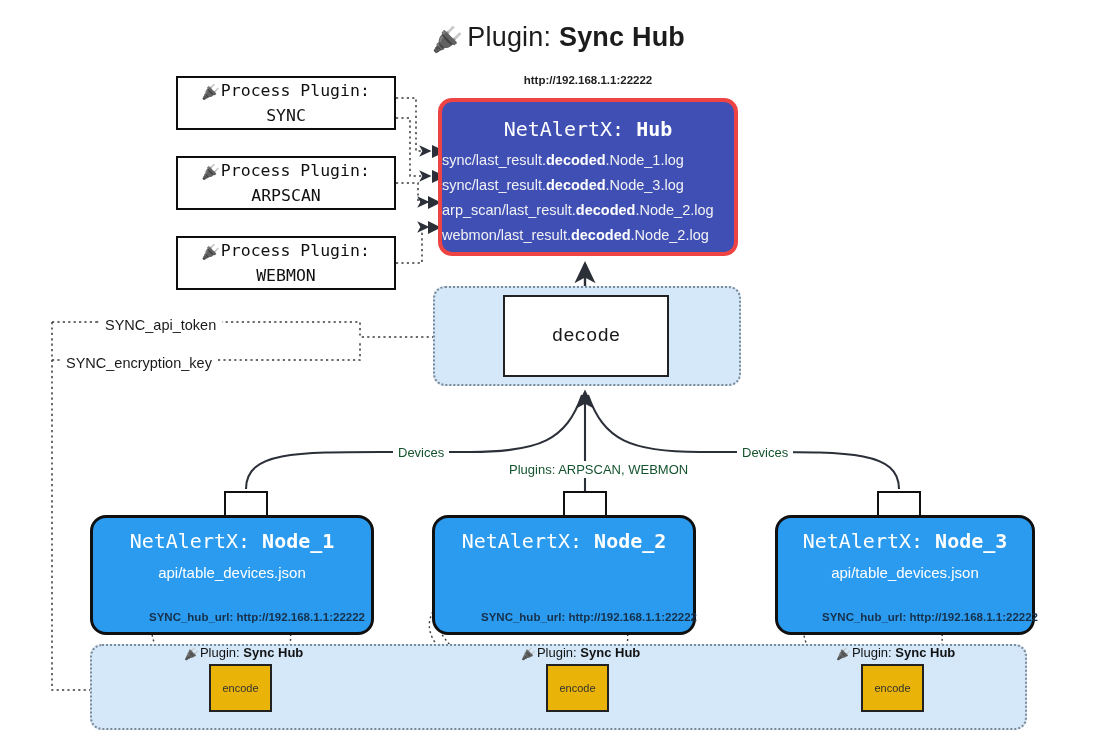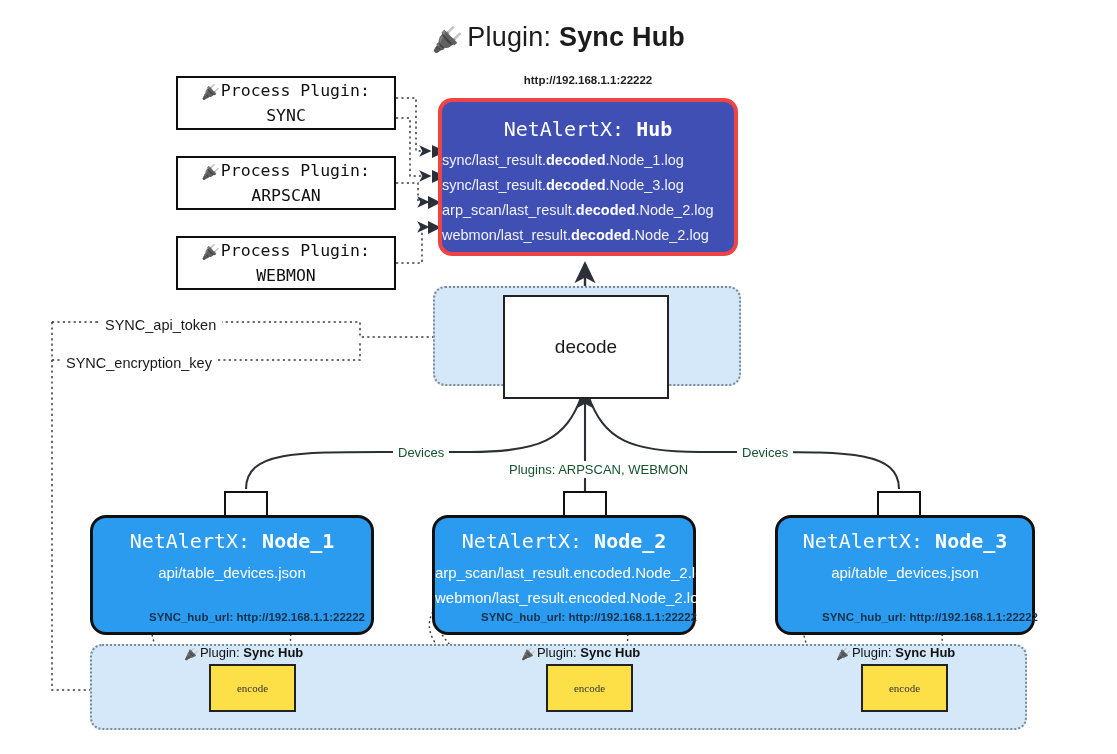--- a/index.html
+++ b/index.html
@@ -58,24 +58,24 @@
     font-size:14.5px;line-height:25px;color:#f2f2f5;white-space:nowrap;
   }
   .hub-line b{font-weight:bold;color:#ffffff;}
 
   
   #decode-group{
     position:absolute;left:433px;top:286px;width:308px;height:100px;
     background:#d4e8fa;border:2px dotted #7d8b99;border-radius:12px;box-sizing:border-box;
   }
   #decode-box{
-    position:absolute;left:503px;top:295px;width:166px;height:104px;
+    position:absolute;left:503px;top:295px;width:166px;height:82px;
     background:#ffffff;border:2px solid #222;box-sizing:border-box;
     display:flex;align-items:center;justify-content:center;
-    font-family:Liberation Sans, sans-serif;
+    font-family:Liberation Mono, monospace;
     font-size:19px;color:#1a1a1a;
   }
 
   
   .token-label{
     position:absolute;background:#ffffff;padding:0 6px;
     font-size:14.5px;line-height:18px;color:#1a1a1a;white-space:nowrap;
   }
   #tok-0{left:99px;top:316px;}
   #tok-1{left:60px;top:354px;}
@@ -121,24 +121,24 @@
   #env-0{left:224px;}
   #env-1{left:563px;}
   #env-2{left:877px;}
 
   
   #encode-group{
     position:absolute;left:90px;top:644px;width:937px;height:86px;
     background:#d4e8fa;border:2px dotted #7d8b99;border-radius:12px;box-sizing:border-box;
   }
   .encode-box{
-    position:absolute;top:664px;width:87px;height:48px;
-    background:#fde047;border:2px solid #222;box-sizing:border-box;
+    position:absolute;top:664px;width:63px;height:48px;
+    background:#eab308;border:2px solid #222;box-sizing:border-box;
     display:flex;align-items:center;justify-content:center;
-    font-family:Liberation Serif, serif;
+    font-family:Liberation Sans, sans-serif;
     font-size:11px;color:#333;
   }
   #enc-0{left:209px;}
   #enc-1{left:546px;}
   #enc-2{left:861px;}
   .encode-label{
     position:absolute;top:645px;font-size:13px;line-height:16px;color:#121212;white-space:nowrap;
   }
   .encode-label .plug{font-size:12px;display:inline-block;transform:scaleX(-1);vertical-align:-1px;margin-right:1px;}
   .encode-label b{font-weight:bold;}
@@ -276,24 +276,20 @@
     <div class="node-lines">
       <div class="node-line">api/table_devices.json</div>
     </div>
     <div class="node-hub-url">SYNC_hub_url: http://192.168.1.1:22222</div>
   </div>
 
   <div class="node-card" id="node-1">
     <div class="node-title">
       <span>NetAlertX:</span> <span class="strong">Node_2</span>
     </div>
-    <div class="node-lines">
-      <div class="node-line">arp_scan/last_result.encoded.Node_2.log</div>
-      <div class="node-line">webmon/last_result.encoded.Node_2.log</div>
-    </div>
     <div class="node-hub-url">SYNC_hub_url: http://192.168.1.1:22222</div>
   </div>
 
   <div class="node-card" id="node-2">
     <div class="node-title">
       <span>NetAlertX:</span> <span class="strong">Node_3</span>
     </div>
     <div class="node-lines">
       <div class="node-line">api/table_devices.json</div>
     </div>

